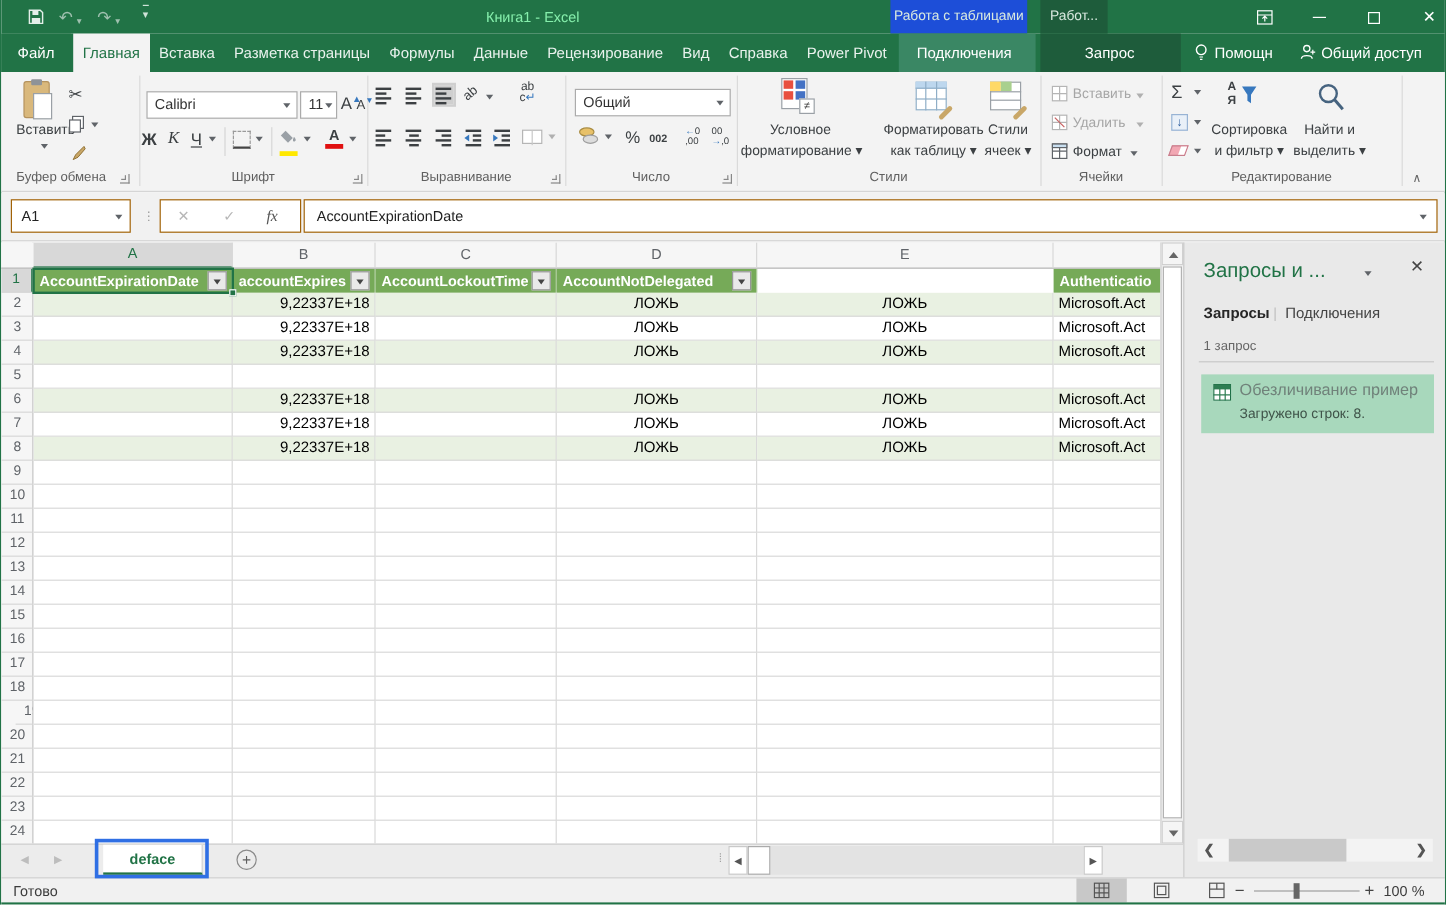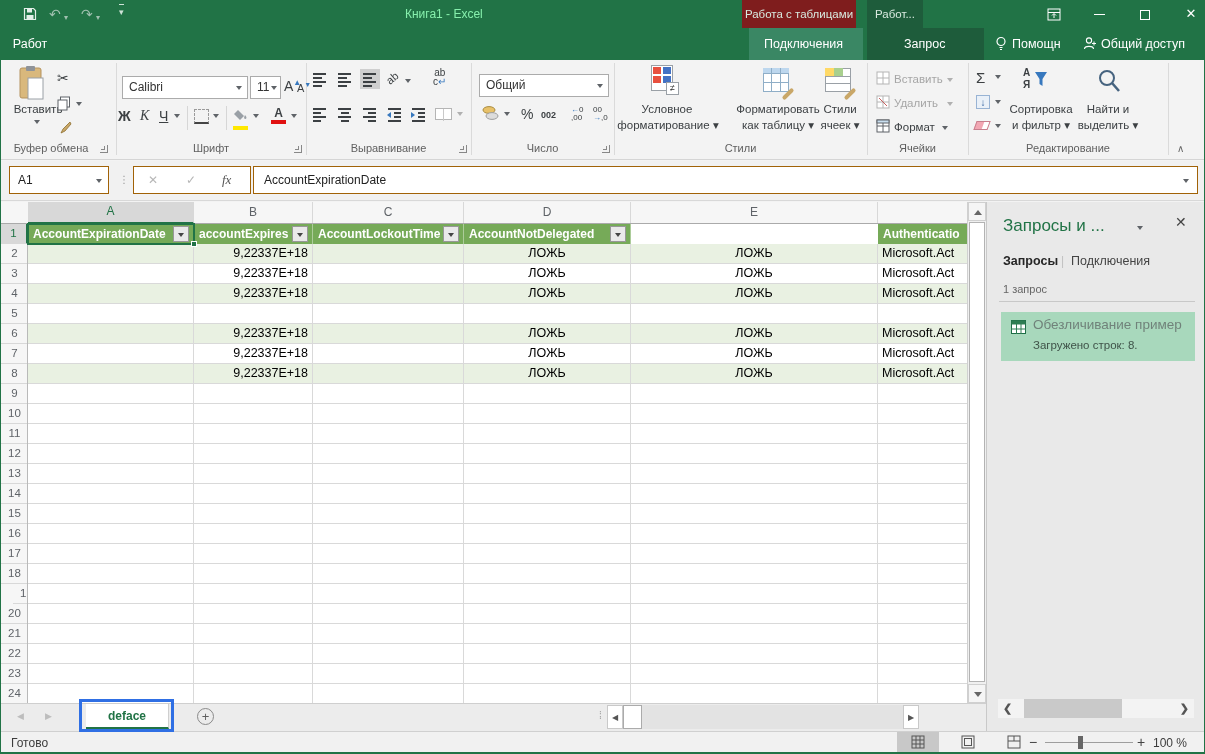--- a/index.html
+++ b/index.html
@@ -74,36 +74,47 @@
         <path d="M1.5 1.5 h9 l2 2 v9 h-11 z" fill="none" stroke="#e4efe9" stroke-width="1.2"></path>
         <rect x="4" y="1.5" width="5" height="4" fill="#e4efe9"></rect>
         <rect x="3.5" y="8" width="7" height="4.5" fill="#e4efe9"></rect>
       </svg>
     <span class="qat-ic" style="left:48px;color:#9fc0af">↶</span>
       <span class="qat-ic" style="left:63px;top:10px;font-size:8px;color:#9fc0af">▾</span>
     <span class="qat-ic" style="left:80px;color:#9fc0af">↷</span>
       <span class="qat-ic" style="left:95px;top:10px;font-size:8px;color:#9fc0af">▾</span>
     <span class="qat-ic" style="left:118px;top:4px;font-size:9px;border-top:1.5px solid #cfe3d8;line-height:14px">▾</span>
     <span id="title" style="left:404px">Книга1  -  Excel</span>
-    <div class="ctxhdr" style="left:741px;width:114px;background:#7f1d1d">Работа с таблицами</div>
+    <div class="ctxhdr" style="left:741px;width:114px;background:#1d4ed8">Работа с таблицами</div>
     <div class="ctxhdr" style="left:866px;width:56px;background:#1e5c3b">Работ...</div>
     <div class="winbtn" style="left:1038px"><svg width="14" height="13" viewBox="0 0 14 13" style="vertical-align:middle">
           <rect x="1" y="1" width="12" height="11" fill="none" stroke="#fff"></rect>
           <line x1="1" y1="4.5" x2="13" y2="4.5" stroke="#fff"></line>
           <path d="M7 10 L7 6 M5 7.5 L7 5.5 L9 7.5" stroke="#fff" fill="none"></path>
         </svg></div>
     <div class="winbtn" style="left:1083px"><span style="display:inline-block;width:11px;height:1px;background:#fff;vertical-align:middle"></span></div>
     <div class="winbtn" style="left:1129px"><span style="display:inline-block;width:10px;height:10px;border:1px solid #fff;vertical-align:middle"></span></div>
     <div class="winbtn" style="left:1175px">✕</div>
   </div>
 
   <div id="tabrow">
     <div class="ctxbg" style="left:748px;width:114px;background:#3a8764"></div>
     <div class="ctxbg" style="left:866px;width:117px;background:#1e5c3b"></div>
-    <div id="filetab">Работ</div>
+    <div id="filetab">Файл</div>
+    <div id="maintabs">
+        <div class="tab active">Главная</div>
+        <div class="tab">Вставка</div>
+        <div class="tab">Разметка страницы</div>
+        <div class="tab">Формулы</div>
+        <div class="tab">Данные</div>
+        <div class="tab">Рецензирование</div>
+        <div class="tab">Вид</div>
+        <div class="tab">Справка</div>
+        <div class="tab">Power Pivot</div>
+      </div>
     <div class="tabr" style="left:763px">Подключения</div>
     <div class="tabr" style="left:903px">Запрос</div>
     <svg class="tabr" style="left:994px;top:8px;height:16px" width="12" height="16" viewBox="0 0 12 16">
         <circle cx="6" cy="5.5" r="4" fill="none" stroke="#fff" stroke-width="1.2"></circle>
         <line x1="4.5" y1="11.5" x2="7.5" y2="11.5" stroke="#fff"></line>
         <line x1="5" y1="13.5" x2="7" y2="13.5" stroke="#fff"></line>
       </svg>
     <div class="tabr" style="left:1011px">Помощн</div>
     <svg class="tabr" style="left:1082px;top:8px;height:16px" width="14" height="16" viewBox="0 0 14 16">
         <circle cx="6" cy="4.5" r="2.6" fill="none" stroke="#fff" stroke-width="1.1"></circle>

